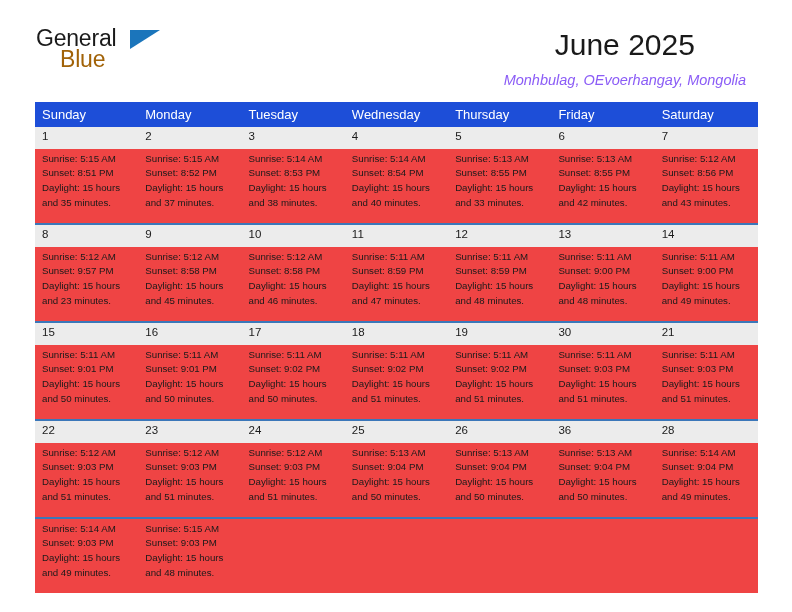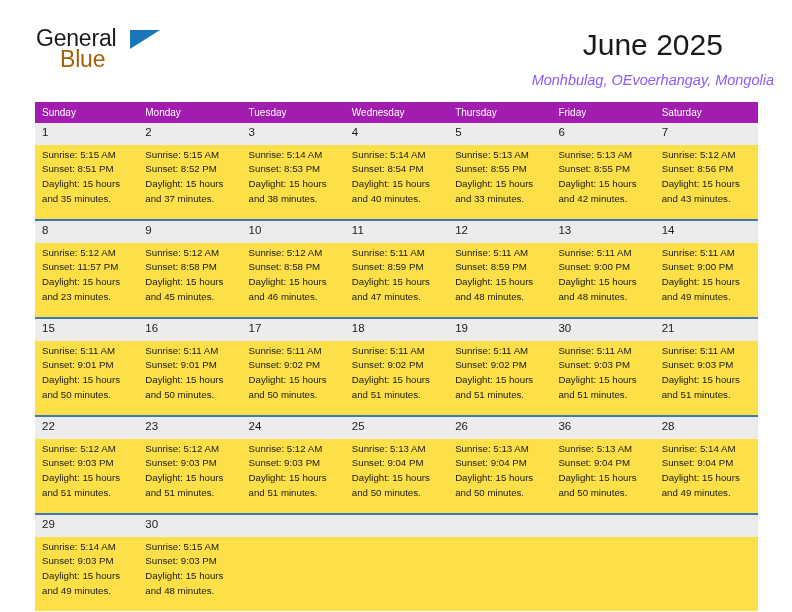--- a/index.html
+++ b/index.html
@@ -19,21 +19,21 @@
     width: 792px;
     height: 612px;
     box-sizing: border-box;
   }
 
   
   .header {
     display: flex;
     align-items: flex-start;
     justify-content: space-between;
-    padding: 27px 18px 0 36px;
+    padding: 27px 46px 0 36px;
     box-sizing: border-box;
   }
   .brand {
     position: relative;
     width: 120px;
     height: 52px;
     flex: 0 0 auto;
   }
   .brand-general {
     position: absolute;
@@ -87,23 +87,23 @@
   
   .calendar {
     margin: 14px 34px 0 35px;
     border-collapse: collapse;
     table-layout: fixed;
     width: 723px;
   }
   .calendar col { width: 103.28px; }
 
   .calendar thead th {
-    background: #a21caf;
+    background: #1d4ed8;
     color: #ffffff;
-    font-size: 10px;
+    font-size: 13px;
     font-weight: normal;
     text-align: left;
     padding: 5px 0 5px 7px;
     height: 19px;
     box-sizing: border-box;
     border: none;
   }
 
   .week-sep td {
     padding: 0;
@@ -117,21 +117,21 @@
     font-size: 11.5px;
     color: #1a1a1a;
     padding: 3px 0 3px 7px;
     height: 16px;
     vertical-align: top;
     border: none;
     line-height: 1.1;
   }
 
   .dayinfo td {
-    background: #fde047;
+    background: #ef4444;
     font-size: 9.7px;
     color: #1a1a1a;
     padding: 3px 6px 0 7px;
     height: 71px;
     vertical-align: top;
     border: none;
     line-height: 1.52;
   }
   .dayinfo td.empty { }
 
@@ -243,21 +243,21 @@
           <td>9</td>
           <td>10</td>
           <td>11</td>
           <td>12</td>
           <td>13</td>
           <td>14</td>
         </tr>
         <tr class="dayinfo">
           <td>
             <span class="info-line">Sunrise: 5:12 AM</span>
-            <span class="info-line">Sunset: 11:57 PM</span>
+            <span class="info-line">Sunset: 9:57 PM</span>
             <span class="info-line">Daylight: 15 hours</span>
             <span class="info-line">and 23 minutes.</span>
           </td>
           <td>
             <span class="info-line">Sunrise: 5:12 AM</span>
             <span class="info-line">Sunset: 8:58 PM</span>
             <span class="info-line">Daylight: 15 hours</span>
             <span class="info-line">and 45 minutes.</span>
           </td>
           <td>
@@ -417,29 +417,20 @@
         </tr>
         <tr class="week-sep">
           <td></td>
           <td></td>
           <td></td>
           <td></td>
           <td></td>
           <td></td>
           <td></td>
         </tr>
-        <tr class="daynum">
-          <td>29</td>
-          <td>30</td>
-          <td></td>
-          <td></td>
-          <td></td>
-          <td></td>
-          <td></td>
-        </tr>
         <tr class="dayinfo">
           <td>
             <span class="info-line">Sunrise: 5:14 AM</span>
             <span class="info-line">Sunset: 9:03 PM</span>
             <span class="info-line">Daylight: 15 hours</span>
             <span class="info-line">and 49 minutes.</span>
           </td>
           <td>
             <span class="info-line">Sunrise: 5:15 AM</span>
             <span class="info-line">Sunset: 9:03 PM</span>

